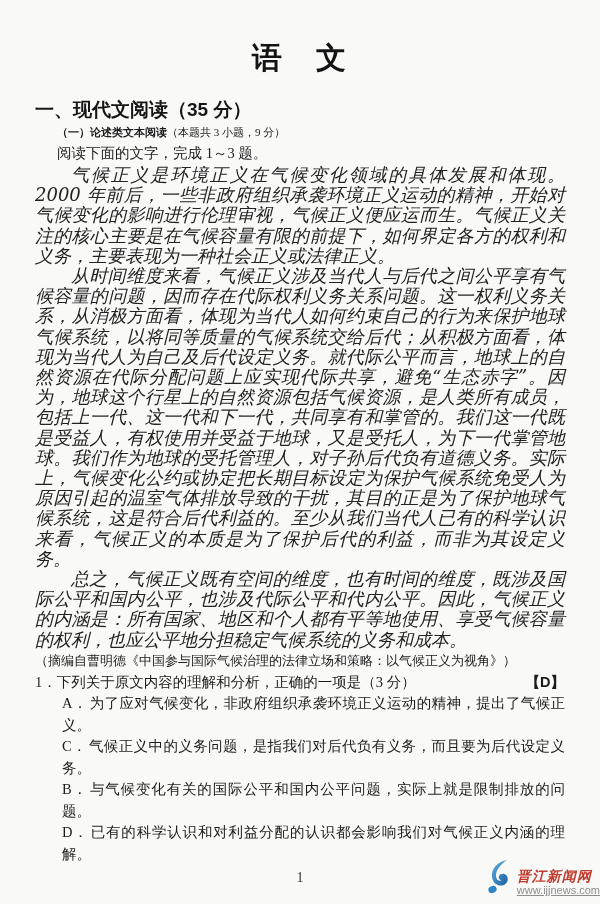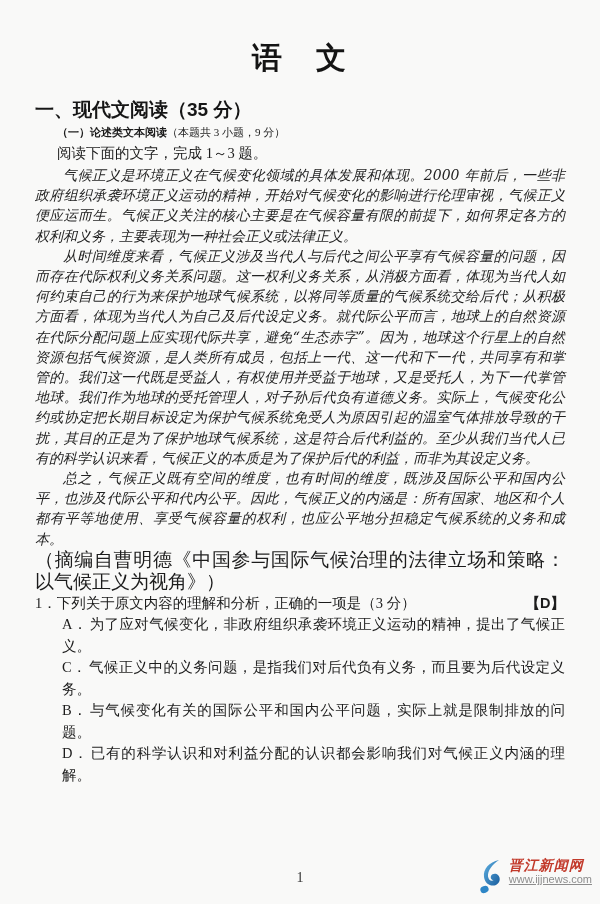--- a/index.html
+++ b/index.html
@@ -46,31 +46,31 @@
   }
 
   .instruction {
     font-size: 14.5px;
     line-height: 21px;
     padding-left: 22px;
   }
 
   .passage { margin-top: 1px; }
   .passage p {
-    font-size: 14px;
+    font-size: 18px;
     line-height: 20.2px;
     text-align: justify;
     text-indent: 2em;
     font-style: italic;
     font-family: "DejaVu Serif", serif;
     color: #222;
   }
 
   .attribution {
-    font-size: 19px;
+    font-size: 13px;
     line-height: 22px;
     text-align: justify;
     color: #1c1c1c;
   }
 
   .question { margin-top: 0; }
   .q-stem {
     font-size: 14.5px;
     line-height: 21.5px;
   }
@@ -92,24 +92,24 @@
     bottom: 18px;
     left: 0;
     width: 100%;
     text-align: center;
     font-size: 14px;
     color: #333;
   }
 
   .logo {
     position: absolute;
-    right: 8px;
+    right: 0;
     bottom: 8px;
     display: flex;
-    align-items: flex-start;
+    align-items: flex-end;
     gap: 0;
   }
   .logo-swoosh { width: 34px; height: 38px; }
   .logo-text-block { display: flex; flex-direction: column; align-items: flex-start; }
   .logo-name {
     font-size: 14px;
     font-weight: bold;
     font-style: italic;
     color: #c23a2b;
     font-family: "Liberation Serif", serif;

